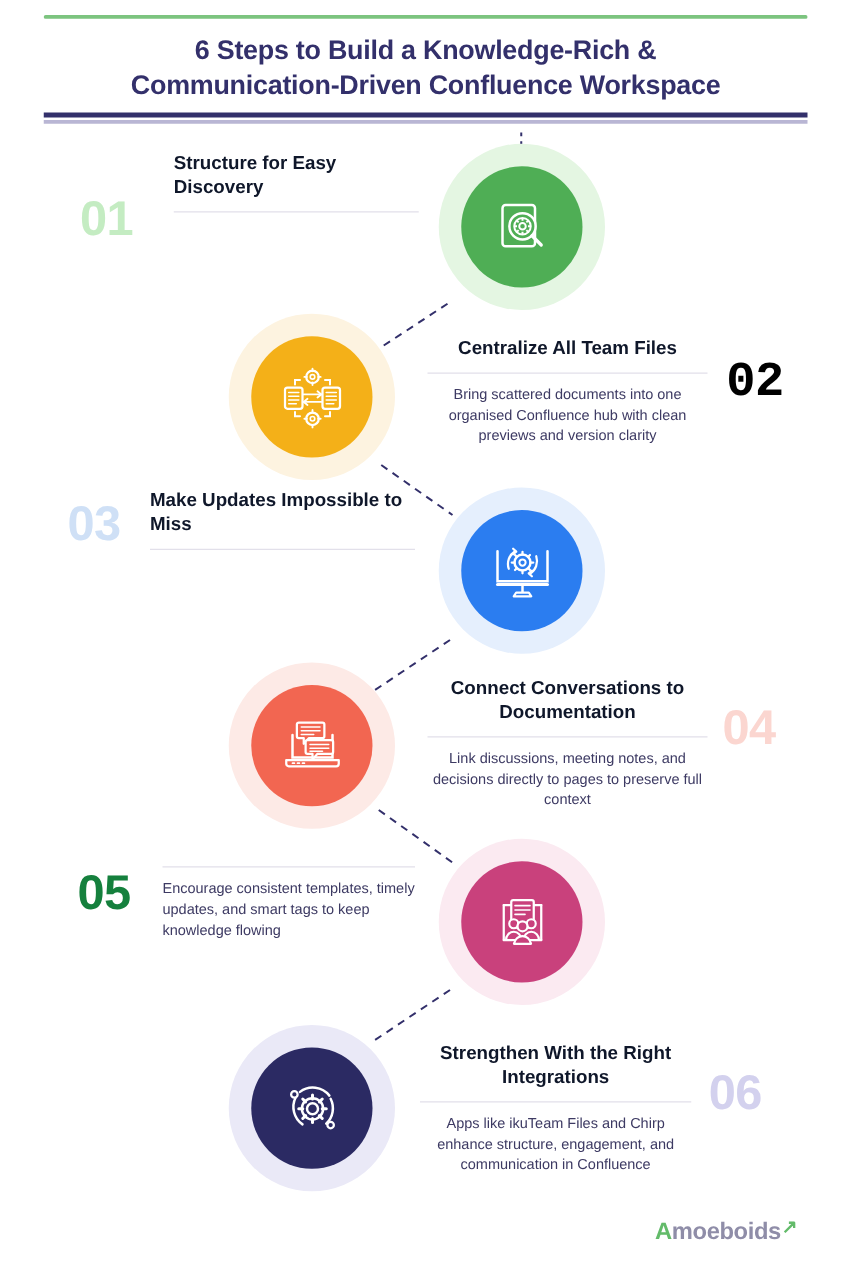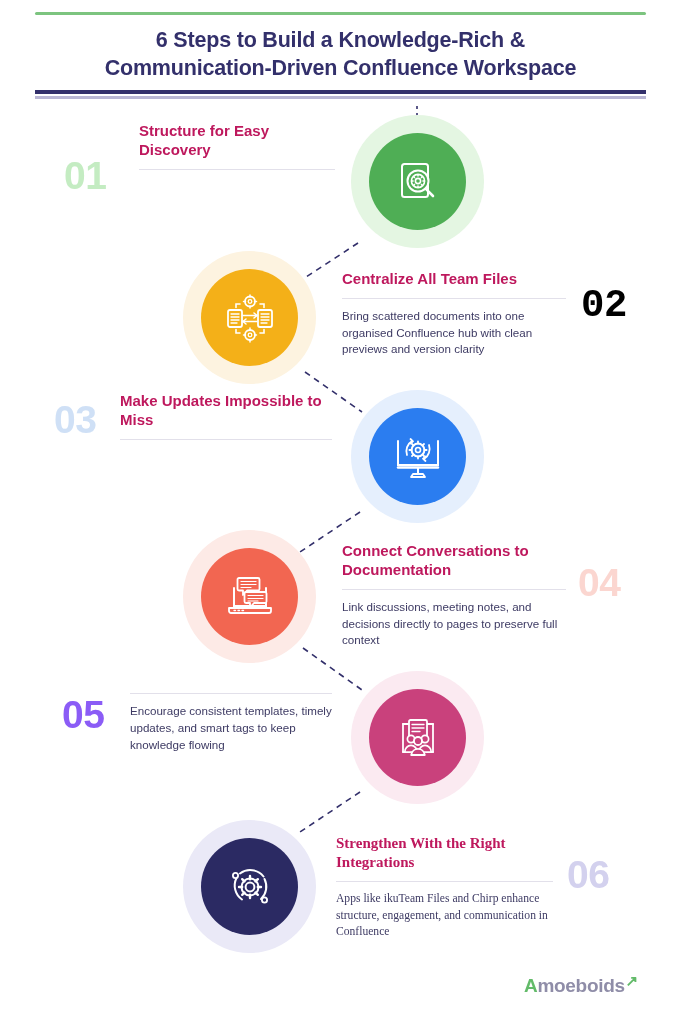--- a/index.html
+++ b/index.html
@@ -47,30 +47,30 @@
   .circle svg { display:block; }
 
   
   .step { position:absolute; }
   .step .num {
     position:absolute; font-size:39px; font-weight:bold;
     letter-spacing:-0.5px; line-height:1;
   }
   .step .txt { position:absolute; width:196px; }
   .step .head {
-    font-size:15px; font-weight:bold; color:#be185d; line-height:1.26;
+    font-size:15px; font-weight:bold; color:#0f172a; line-height:1.26;
   }
   .step .divider {
     height:1px; background:#e2e0ea; margin:9px 0 9px 0;
   }
   .step .body {
     font-size:11.6px; color:#3d3a63; line-height:1.45;
   }
   .step.right .txt { text-align:left; }
-  .step.left .txt  { text-align:left; }
+  .step.left .txt  { text-align:center; }
 
   
   .logo {
     position:absolute; left:524px; top:975px;
     font-size:19px; font-weight:bold; color:#8f8da8;
     letter-spacing:-0.3px;
   }
   .logo .a { color:#63bb6a; }
   .logo .arrow {
     position:absolute; right:-13px; top:-3px;
@@ -266,21 +266,21 @@
       </g>
       <circle cx="19" cy="25" r="3.6" fill="#c9417c" stroke="#fff" stroke-width="1.7"></circle>
       <path d="M12.8,38 A6.2,6.6 0 0 1 25.2,38 Z" fill="#c9417c" stroke="#fff" stroke-width="1.7" stroke-linejoin="round"></path>
       <circle cx="33" cy="25" r="3.6" fill="#c9417c" stroke="#fff" stroke-width="1.7"></circle>
       <path d="M26.8,38 A6.2,6.6 0 0 1 39.2,38 Z" fill="#c9417c" stroke="#fff" stroke-width="1.7" stroke-linejoin="round"></path>
       <circle cx="26" cy="27" r="4" fill="#c9417c" stroke="#fff" stroke-width="1.8"></circle>
       <path d="M19.2,41 A6.9,7.4 0 0 1 32.8,41 Z" fill="#c9417c" stroke="#fff" stroke-width="1.8" stroke-linejoin="round"></path>
     </svg>
   </div>
   <div class="step right" style="left:0; top:684px;">
-    <div class="num" style="left:62px; top:11px; color:#8b5cf6;">05</div>
+    <div class="num" style="left:62px; top:11px; color:#15803d;">05</div>
     <div class="txt" style="left:130px; top:0; width:202px;">
       <div class="divider"></div>
       <div class="body">Encourage consistent templates, timely updates, and smart tags to keep knowledge flowing</div>
     </div>
   </div>
 
   <div class="halo" style="left:183px; top:820px; width:133px; height:133px; background:#eae9f7;"></div>
   <div class="circle" style="left:201px; top:838px; width:97px; height:97px; background:#2b2a63;">
     <svg width="52" height="52" viewBox="0 0 52 52">
       <circle cx="26" cy="26" r="8.5" fill="none" stroke="#fff" stroke-width="2"></circle>
@@ -297,21 +297,21 @@
       </g>
       <path d="M16,12.5 A17,17 0 0 1 39.5,15.5" fill="none" stroke="#fff" stroke-width="2" stroke-linecap="round"></path>
       <path d="M12.5,17 A17,17 0 0 0 18,38.5" fill="none" stroke="#fff" stroke-width="2" stroke-linecap="round"></path>
       <path d="M40.5,18 A17,17 0 0 1 37,38" fill="none" stroke="#fff" stroke-width="2" stroke-linecap="round"></path>
       <circle cx="11.5" cy="14.5" r="2.6" fill="#2b2a63" stroke="#fff" stroke-width="1.8"></circle>
       <circle cx="40.5" cy="39" r="2.6" fill="#2b2a63" stroke="#fff" stroke-width="1.8"></circle>
     </svg>
   </div>
   <div class="step left" style="left:0; top:834px;">
     <div class="num" style="left:567px; top:21px; color:#d3d1ee;">06</div>
-    <div class="txt" style="left:336px; top:0; width:217px;font-family:Liberation Serif, serif;">
+    <div class="txt" style="left:336px; top:0; width:217px;">
       <div class="head">Strengthen With the Right Integrations</div>
       <div class="divider"></div>
       <div class="body">Apps like ikuTeam Files and Chirp enhance structure, engagement, and communication in Confluence</div>
     </div>
   </div>
 
   <div class="logo" style="position:absolute;">
     <span class="a">A</span><span>moeboids</span><span class="arrow">↗</span>
   </div>
 

